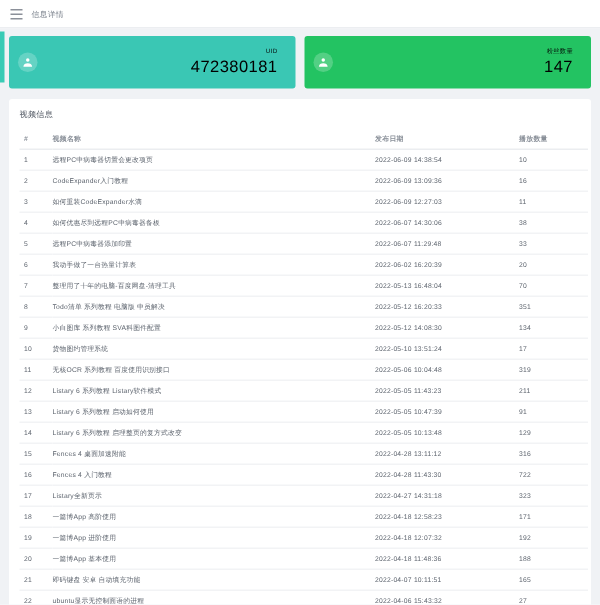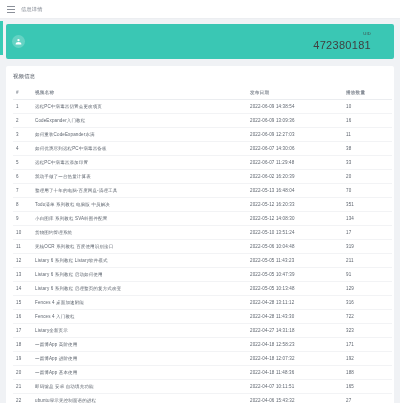--- a/index.html
+++ b/index.html
@@ -57,22 +57,22 @@
     gap: 6px;
     margin-bottom: 7px;
   }
   .card {
     flex: 1 1 0;
     height: 35px;
     border-radius: 2px;
     display: flex;
     align-items: center;
     justify-content: space-between;
-    padding: 0 23px 0 6px;
-    color: #404040;
+    padding: 0 12px 0 6px;
+    color: #000000;
     position: relative;
     overflow: hidden;
   }
   .card-avatar {
     width: 13px;
     height: 13px;
     border-radius: 50%;
     background: rgba(255,255,255,.22);
     display: flex;
     align-items: center;
@@ -168,20 +168,32 @@
             <path d="M2 22c0-5.5 4.5-8 10-8s10 2.5 10 8z"></path>
           </svg>
       </span>
       <span class="card-text">
         <span class="card-label">UID</span>
         <span class="card-value">472380181</span>
       </span>
     </div>
 
 
+    <div class="card" style="background:#23c362">
+      <span class="card-avatar">
+        <svg viewBox="0 0 24 24" fill="#ffffff">
+            <circle cx="12" cy="7" r="4"></circle>
+            <path d="M2 22c0-5.5 4.5-8 10-8s10 2.5 10 8z"></path>
+          </svg>
+      </span>
+      <span class="card-text">
+        <span class="card-label">粉丝数量</span>
+        <span class="card-value">147</span>
+      </span>
+    </div>
 
   </div>
 
   <div class="panel">
     <div class="panel-title">视频信息</div>
 
     <table>
       <thead>
         <tr>
           <th class="col-idx">#</th>

